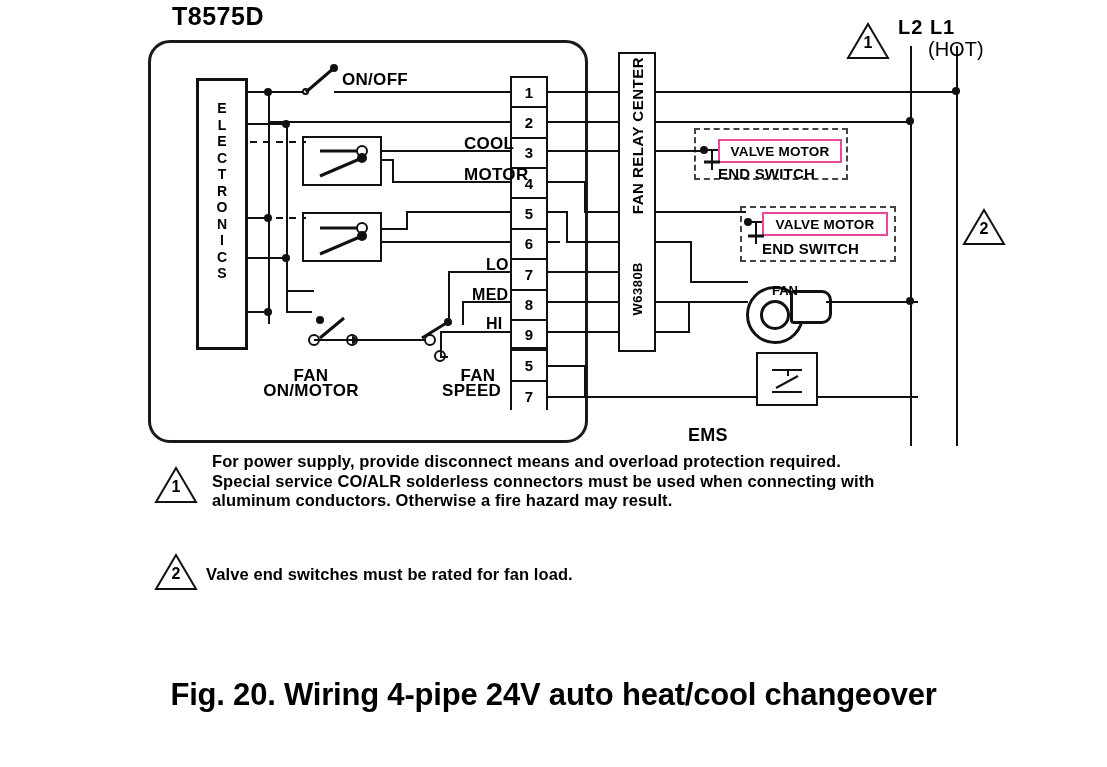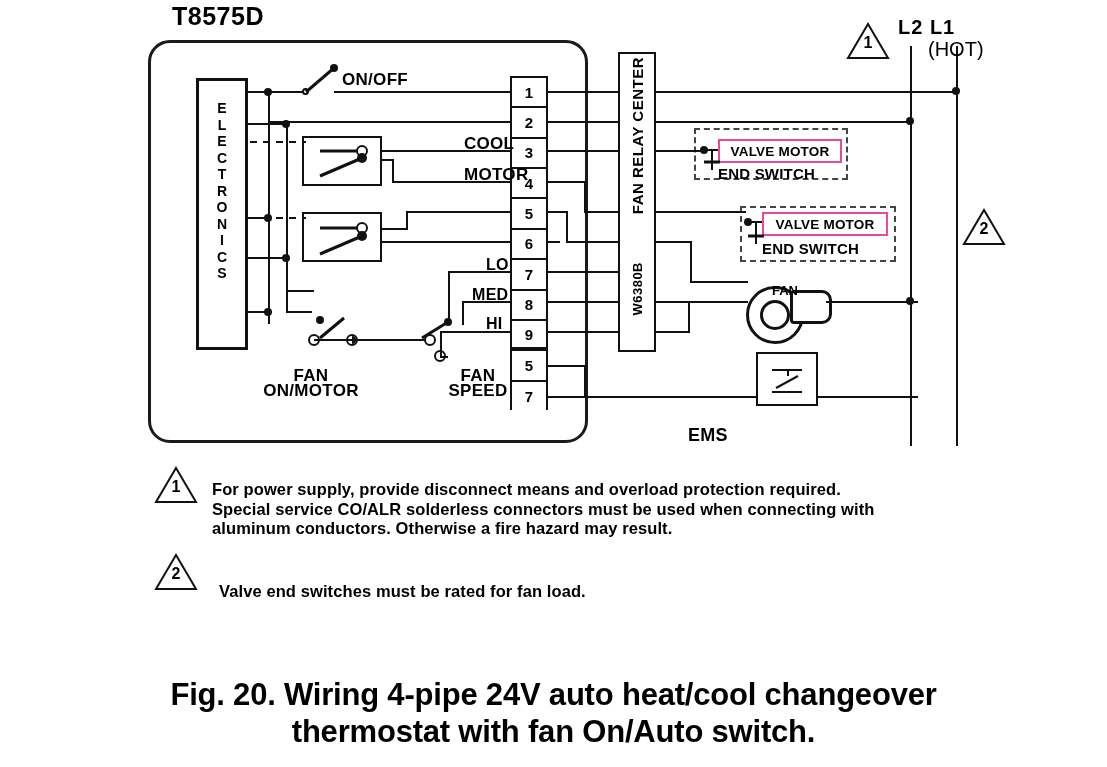--- a/index.html
+++ b/index.html
@@ -218,22 +218,22 @@
   }
 
   
   .note {
     position: absolute;
     font-size: 16.5px;
     line-height: 19.5px;
     font-weight: bold;
     letter-spacing: 0.1px;
   }
-  #note1-text { left: 212px; top: 480px; width: 680px; }
-  #note2-text { left: 219px; top: 565px; width: 680px; margin-top: 17px; }
+  #note1-text { left: 212px; top: 452px; width: 680px; }
+  #note2-text { left: 206px; top: 565px; width: 680px; }
 
   
   #caption {
     left: 0; top: 676px;
     width: 1107px;
     text-align: center;
     font-size: 31px;
     font-weight: bold;
     line-height: 37px;
     letter-spacing: -0.2px;
@@ -354,21 +354,21 @@
 
 <svg class="abs" style="left:352px; top:300px;" width="130" height="62">
   <circle cx="0" cy="40" r="4" fill="#111"></circle>
   <line x1="0" y1="40" x2="78" y2="40" stroke="#111" stroke-width="2"></line>
   <circle cx="78" cy="40" r="5" fill="#fff" stroke="#111" stroke-width="2"></circle>
   <line x1="70" y1="38" x2="96" y2="22" stroke="#111" stroke-width="3"></line>
   <circle cx="96" cy="22" r="4" fill="#111"></circle>
   <circle cx="88" cy="56" r="5" fill="#fff" stroke="#111" stroke-width="2"></circle>
 </svg>
 <div class="abs wire-label" style="left:452px; top:366px; text-align:center; width:52px;">FAN</div>
-<div class="abs wire-label" style="left:442px; top:381px; text-align:center; width:72px;">SPEED</div>
+<div class="abs wire-label" style="left:442px; top:381px; text-align:left; width:72px;">SPEED</div>
 
 <div class="abs h-wire" style="left:448px; top:271px; width:62px;"></div>
 <div class="abs v-wire" style="left:448px; top:271px; height:52px;"></div>
 <div class="abs wire-label small" style="left:486px; top:256px;">LO</div>
 
 <div class="abs h-wire" style="left:462px; top:301px; width:48px;"></div>
 <div class="abs v-wire" style="left:462px; top:301px; height:24px;"></div>
 <div class="abs wire-label small" style="left:472px; top:286px;">MED</div>
 
 <div class="abs h-wire" style="left:440px; top:331px; width:70px;"></div>
@@ -474,14 +474,13 @@
 <div class="tri" style="left:154px; top:553px;">
   <svg width="44" height="38">
       <polygon points="22,2 42,36 2,36" fill="none" stroke="#111" stroke-width="2"></polygon>
     </svg>
   <span>2</span>
 </div>
 <div class="note" id="note2-text">Valve end switches must be rated for fan load.</div>
 
 <div class="abs" id="caption">
   <div>Fig. 20. Wiring 4-pipe 24V auto heat/cool changeover</div>
-  <div>thermostat with fan On/Auto switch.</div>
 </div>
 
 </body></html>

